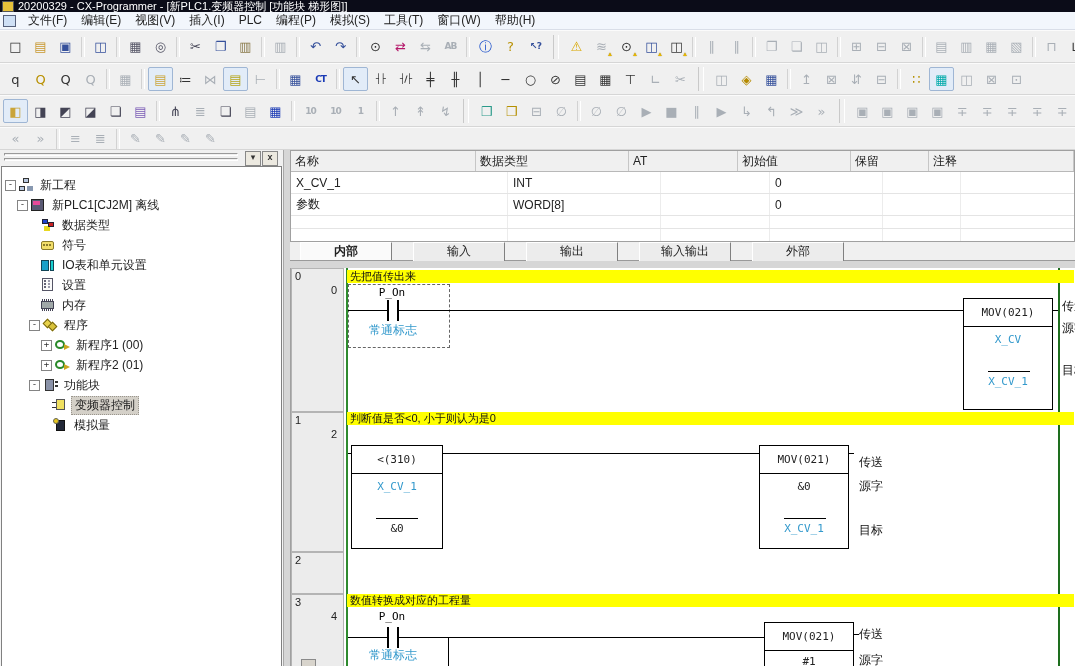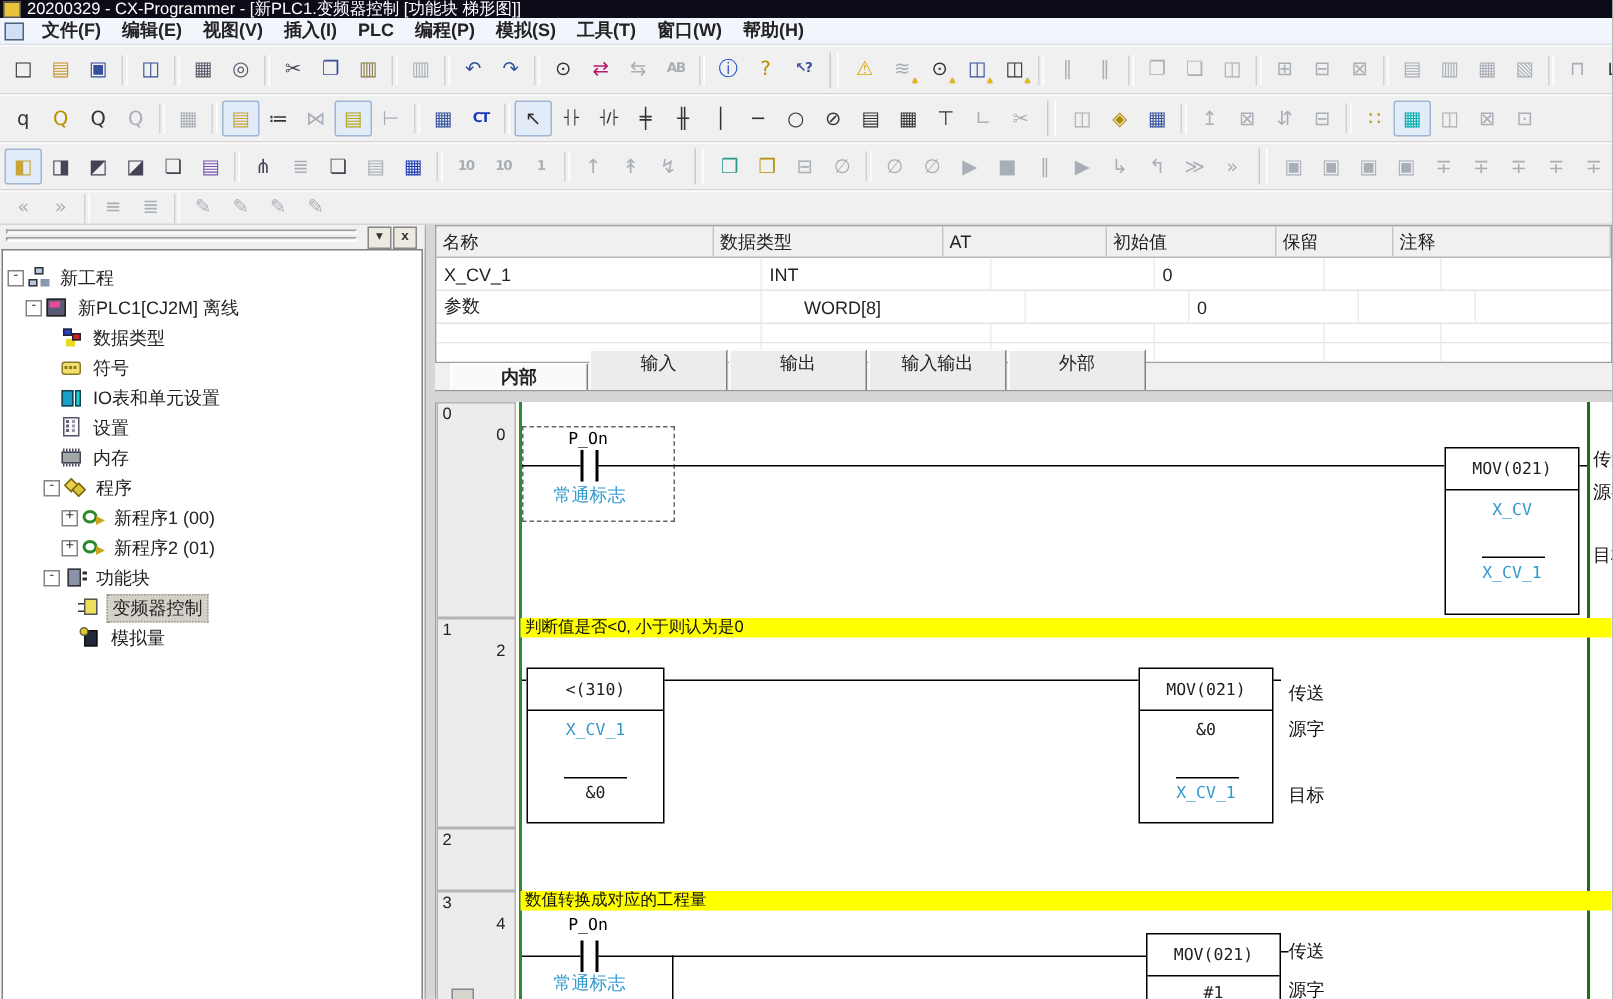--- a/index.html
+++ b/index.html
@@ -5,21 +5,21 @@
   html,body{margin:0;padding:0;background:#888;}
   .app{width:1075px;height:666px;position:relative;background:#f0f0f0;overflow:hidden;
        font-family:"Liberation Sans","DejaVu Sans",sans-serif;font-size:12px;color:#222;}
   
   .titlebar{height:12px;background:#0b0c18;color:#fff;display:flex;align-items:center;
             font-size:11px;line-height:12px;white-space:nowrap;overflow:hidden;}
   .appicon{width:10px;height:9px;background:#e8c23a;border:1px solid #555;margin:0 4px 0 2px;flex:0 0 auto;}
   
   .menubar{height:17px;background:#f2f6fc;border-bottom:1px solid #d9dee8;display:flex;align-items:center;}
   .mdiicon{width:11px;height:10px;border:1px solid #55607a;background:#cfe0f5;margin:0 5px 0 3px;flex:0 0 auto;}
-  .mitem{padding:0 7px;height:17px;line-height:17px;cursor:default;font-weight:bold;}
+  .mitem{padding:0 7px;height:17px;line-height:17px;cursor:default;}
   
   .tb{display:flex;align-items:center;background:#f0f0f0;border-bottom:1px solid #d6d6d6;
       border-top:1px solid #fbfbfb;padding:0 3px;box-sizing:border-box;overflow:hidden;}
   .tb1{height:33px;} .tb2{height:32px;} .tb3{height:32px;} .tb4{height:23px;}
   .tbtn{width:23px;height:22px;display:inline-flex;align-items:center;justify-content:center;
         position:relative;flex:0 0 auto;border:1px solid transparent;border-radius:2px;}
   .tb4 .tbtn{height:18px;}
   .tbtn.pressed{background:#e2ecf8;border:1px solid #9fb6d4;}
   .glyph{font-size:13px;line-height:1;font-family:"DejaVu Sans",sans-serif;}
   .glyph.sm{font-size:9px;font-weight:bold;letter-spacing:-1px;}
@@ -75,21 +75,21 @@
   .vsplit{width:6px;background:#d6d6d6;}
   
   .right{flex:1;display:flex;flex-direction:column;min-width:0;}
   .vartable{height:92px;background:#fff;border:1px solid #a0a0a0;box-sizing:border-box;overflow:hidden;}
   .vhead{display:flex;height:20px;background:#f0f0f0;border-bottom:1px solid #b8b8b8;}
   .vhead .hc{box-sizing:border-box;border-right:1px solid #c6c6c6;padding:2px 4px;line-height:16px;
              overflow:hidden;white-space:nowrap;flex:0 0 auto;}
   .vrow{display:flex;box-sizing:border-box;border-bottom:1px solid #e4e4e4;background:#fff;}
   .vrow .vc{box-sizing:border-box;border-right:1px solid #ececec;padding:0 5px;overflow:hidden;
             white-space:nowrap;flex:0 0 auto;display:flex;align-items:center;}
-  .tabrow{height:18px;display:flex;align-items:flex-end;background:#f0f0f0;padding-left:10px;border-bottom:1px solid #9a9a9a;}
+  .tabrow{height:18px;display:flex;align-items:flex-start;background:#f0f0f0;padding-left:10px;border-bottom:1px solid #9a9a9a;gap:20px;}
   .vtab{width:92px;height:27px;line-height:16px;text-align:center;background:#ececec;
         border:1px solid #808080;border-bottom:none;border-top-color:#fff;border-left-color:#fff;
         box-sizing:border-box;margin-right:1px;font-size:12px;}
   .vtab.active{background:#fafafa;height:18px;font-weight:bold;}
   .hsplit{height:7px;background:#d6d6d6;}
   
   .ladder{flex:1;position:relative;background:#fff;overflow:hidden;border-left:1px solid #a0a0a0;box-sizing:border-box;}
   .mcell{position:absolute;left:0;width:53px;background:#ececec;border:1px solid #b4b4b4;box-sizing:border-box;}
   .rnum{position:absolute;left:3px;top:1px;font-size:11px;color:#222;}
   .rstep{position:absolute;right:6px;top:15px;font-size:11px;color:#222;}
@@ -653,21 +653,21 @@
           <div class="vrow" style="height: 22px;">
             <span class="vc" style="width: 217px;">X_CV_1</span>
             <span class="vc" style="width: 153px;">INT</span>
             <span class="vc" style="width: 109px;"></span>
             <span class="vc" style="width: 113px;">0</span>
             <span class="vc" style="width: 78px;"></span>
             <span class="vc" style="width: 120px; flex: 1 0 auto;"></span>
           </div>
           <div class="vrow" style="height: 22px;">
             <span class="vc" style="width: 217px;">参数</span>
-            <span class="vc" style="width: 153px; margin-left: 23px;">WORD[8]</span>
+            <span class="vc" style="width: 153px;">WORD[8]</span>
             <span class="vc" style="width: 109px;"></span>
             <span class="vc" style="width: 113px;">0</span>
             <span class="vc" style="width: 78px;"></span>
             <span class="vc" style="width: 120px; flex: 1 0 auto;"></span>
           </div>
           <div class="vrow" style="height: 13px;">
             <span class="vc" style="width: 217px;"></span>
             <span class="vc" style="width: 153px;"></span>
             <span class="vc" style="width: 109px;"></span>
             <span class="vc" style="width: 113px;"></span>
@@ -706,20 +706,21 @@
           <span class="rnum">2</span>
         </div>
         <div class="mcell" style="top:326px;height:74px;">
           <span class="rnum">3</span>
           <span class="rstep">4</span>
         </div>
 
         <div class="bus" style="left:55px;background:#2e8b2e;"></div>
         <div class="bus" style="left:767px;background:#1e6e1e;"></div>
 
+        <div class="rcomment" style="left:56px;top:2px;width:727px;">先把值传出来</div>
         <div class="marquee" style="left:57px;top:16px;width:100px;height:62px;"></div>
         <div class="ponlbl" style="left:67px;top:18px;width:68px;">P_On</div>
         <div class="rline" style="left:57px;top:42px;width:39px;"></div>
         <div class="rline" style="left:108px;top:42px;width:564px;"></div>
         <div class="cbar" style="left:96px;top:32px;"></div>
         <div class="cbar" style="left:106px;top:32px;"></div>
         <div class="symcmt" style="left:57px;top:54px;width:90px;">常通标志</div>
         <div class="ibox" style="left:672px;top:30px;width:90px;height:112px;">
           <div class="ititle">MOV(021)</div>
           <div class="iop blue" style="top:34px;">X_CV</div>

